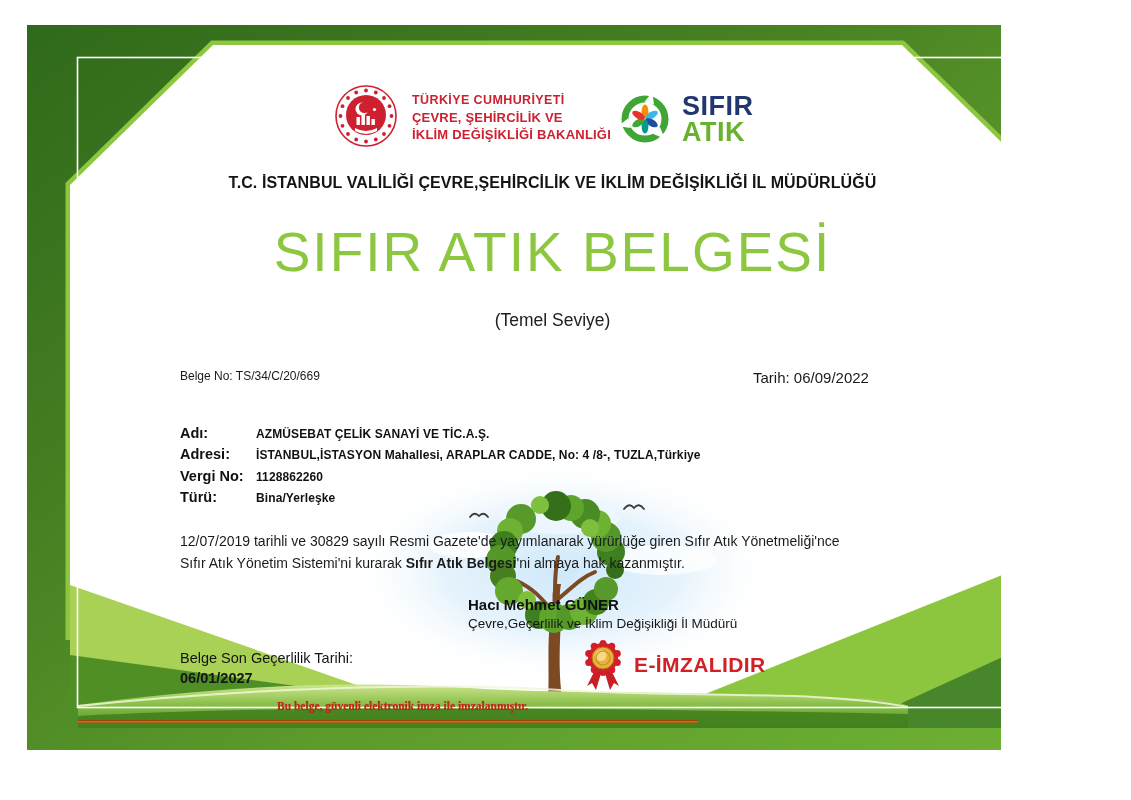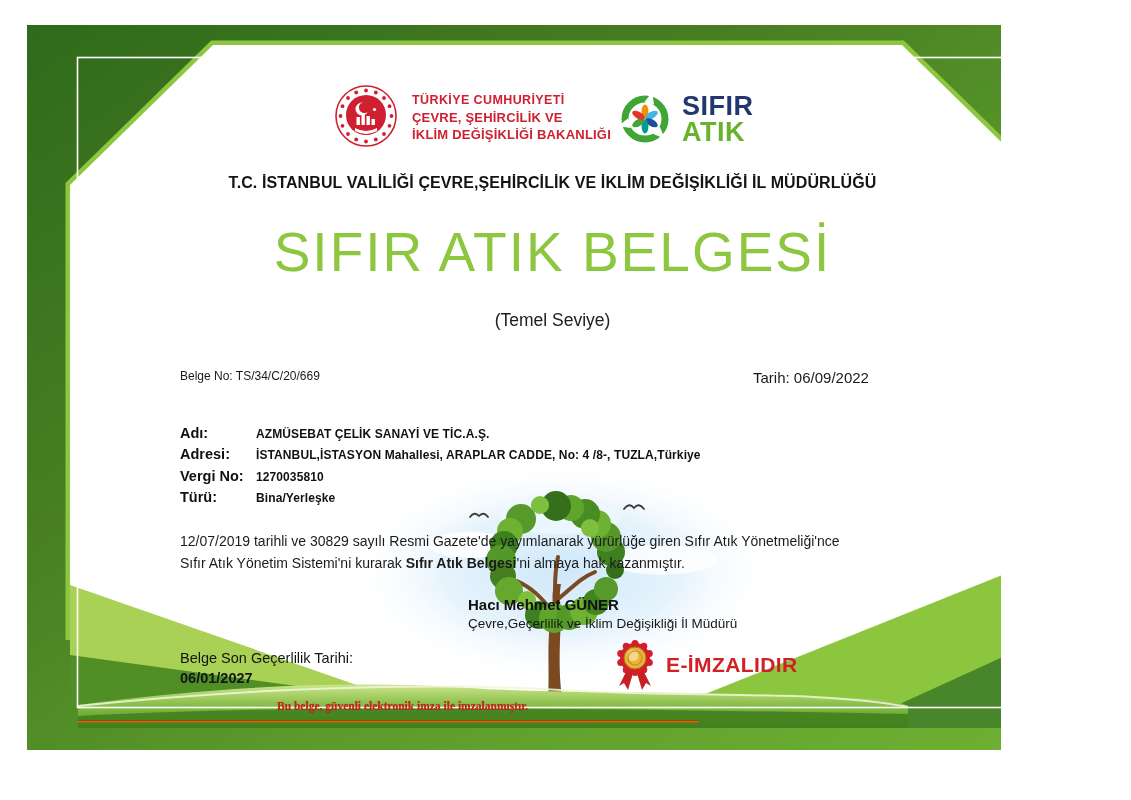--- a/index.html
+++ b/index.html
@@ -40,21 +40,21 @@
   #body-text{left:180px;top:530px;width:662px;font-size:14px;line-height:22px;color:#1b1b1b;}
   #body-text b{font-weight:800;}
 
   #signature{left:468px;top:596px;width:400px;text-align:left;}
   #sig-name{font-size:15px;font-weight:800;color:#111;}
   #sig-title{font-size:13.5px;color:#161616;margin-top:3px;}
 
   #validity{left:180px;top:648px;font-size:14.5px;color:#151515;line-height:20px;}
   #validity-date{font-weight:800;}
 
-  #stamp{left:612px;top:640px;display:flex;gap:8px;align-items:flex-start;}
+  #stamp{left:580px;top:640px;display:flex;gap:8px;align-items:flex-start;}
   #stamp-label{margin-top:13px;font-size:21px;font-weight:800;color:var(--stamp-red);letter-spacing:.4px;}
 
   #footer-note{left:277px;top:700px;font-family:"Liberation Serif", serif;
                font-size:11.5px;font-weight:700;color:var(--footer-red);
                text-shadow:0 0 1px rgba(190,30,20,.55);}
   #rule{left:78px;top:720px;width:620px;height:3px;
         background:linear-gradient(180deg,#8a2c06 0%,#c97a10 55%,#8a5a06 100%);}
 </style>
 </head>
 <body>
@@ -217,21 +217,21 @@
     <div class="field-row">
       <span class="field-label">Adı:</span>
       <span class="field-value">AZMÜSEBAT ÇELİK SANAYİ VE TİC.A.Ş.</span>
     </div>
     <div class="field-row">
       <span class="field-label">Adresi:</span>
       <span class="field-value">İSTANBUL,İSTASYON Mahallesi, ARAPLAR CADDE, No: 4 /8-, TUZLA,Türkiye</span>
     </div>
     <div class="field-row">
       <span class="field-label">Vergi No:</span>
-      <span class="field-value">1270035810</span>
+      <span class="field-value">1128862260</span>
     </div>
     <div class="field-row">
       <span class="field-label">Türü:</span>
       <span class="field-value">Bina/Yerleşke</span>
     </div>
   </div>
 
   <div class="abs" id="body-text">
     <span>12/07/2019 tarihli ve 30829 sayılı Resmi Gazete'de yayımlanarak yürürlüğe giren Sıfır Atık Yönetmeliği'nce Sıfır Atık Yönetim Sistemi'ni kurarak </span><b>Sıfır Atık Belgesi</b><span>'ni almaya hak kazanmıştır.</span>
   </div>

